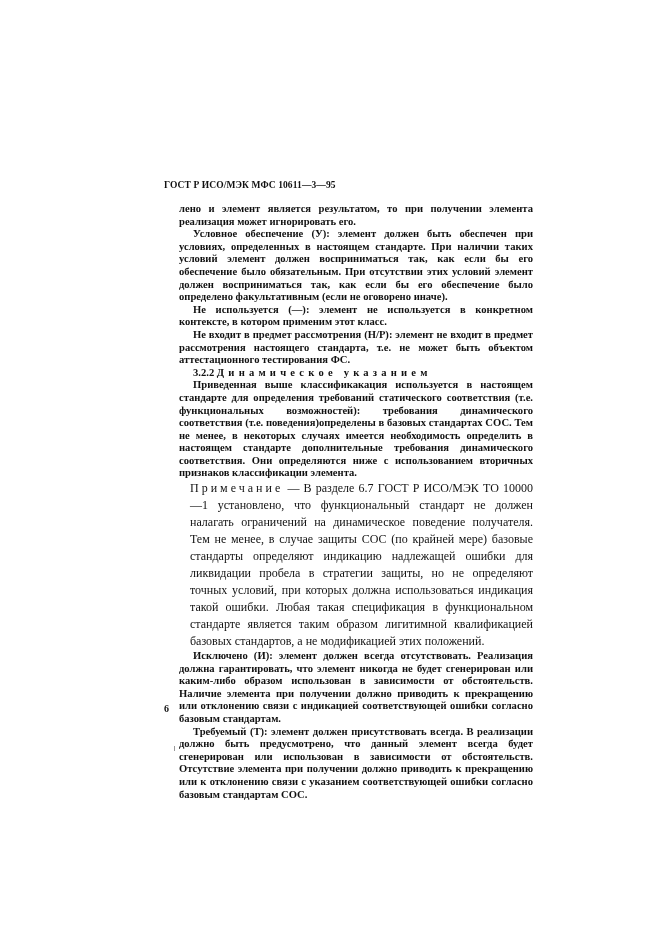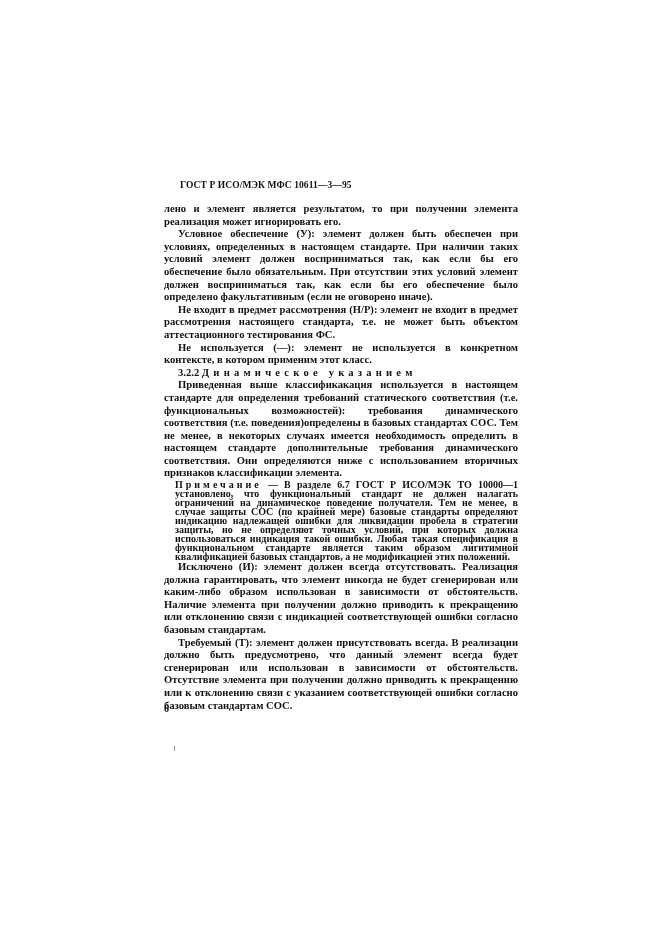--- a/index.html
+++ b/index.html
@@ -1,39 +1,39 @@
 <!DOCTYPE html>
 <html><head>
 <meta charset="utf-8">
 <style>
   html, body { margin:0; padding:0; }
   body { width:661px; height:935px; background:#ffffff; position:relative; overflow:hidden;
          font-family:"Liberation Serif", "DejaVu Serif", serif; color:#111; }
   .page { position:absolute; left:164px; top:0; width:354px; }
-  .header { position:absolute; top:180px; left:0; font-size:9.5px; font-weight:bold; letter-spacing:0.1px;margin-left:16px; }
-  .body { position:absolute; top:203px; left:0; width:354px; font-size:10.6px; line-height:12.6px; text-align:justify; font-weight:bold; }
+  .header { position:absolute; top:180px; left:0; font-size:9.5px; font-weight:bold; letter-spacing:0.1px; }
+  .body { position:absolute; top:203px; left:15px; width:354px; font-size:10.6px; line-height:12.6px; text-align:justify; font-weight:bold; }
   .body p { margin:0; }
   .indent { text-indent:14px; }
   .spaced { letter-spacing:4.2px; }
-  .note { font-size:10px; line-height:9px; margin:0 0 0 11px !important; font-weight:bold; }
+  .note { font-size:12px; line-height:17px; margin:0 0 0 11px !important; font-weight:normal; }
   .note .label { letter-spacing:3px; }
   .pagenum { position:absolute; top:703px; left:0; font-size:10px; font-weight:bold; }
   .mark { position:absolute; top:746px; left:174px; width:1px; height:5px; background:#999; }
 </style>
 </head>
 <body>
 
 <div class="page">
   <div class="header">ГОСТ Р ИСО/МЭК МФС 10611—3—95</div>
 
   <div class="body">
     <p>лено и элемент является результатом, то при получении элемента реализация может игнорировать его.</p>
     <p class="indent">Условное обеспечение (У): элемент должен быть обеспечен при условиях, определенных в настоящем стандарте. При наличии таких условий элемент должен восприниматься так, как если бы его обеспечение было обязательным. При отсутствии этих условий элемент должен восприниматься так, как если бы его обеспечение было определено факультативным (если не оговорено иначе).</p>
+    <p class="indent">Не используется (—): элемент не используется в конкретном контексте, в котором применим этот класс.</p>
     <p class="indent">Не входит в предмет рассмотрения (Н/Р): элемент не входит в предмет рассмотрения настоящего стандарта, т.е. не может быть объектом аттестационного тестирования ФС.</p>
-    <p class="indent">Не используется (—): элемент не используется в конкретном контексте, в котором применим этот класс.</p>
     <p class="indent"><span>3.2.2</span> <span class="spaced">Динамическое указанием</span></p>
     <p class="indent">Приведенная выше классификакация используется в настоящем стандарте для определения требований статического соответствия (т.е. функциональных возможностей): требования динамического соответствия (т.е. поведения)определены в базовых стандартах СОС. Тем не менее, в некоторых случаях имеется необходимость определить в настоящем стандарте дополнительные требования динамического соответствия. Они определяются ниже с использованием вторичных признаков классификации элемента.</p>
     <p class="note"><span class="label">Примечание</span> <span>— В разделе 6.7 ГОСТ Р ИСО/МЭК ТО 10000—1 установлено, что функциональный стандарт не должен налагать ограничений на динамическое поведение получателя. Тем не менее, в случае защиты СОС (по крайней мере) базовые стандарты определяют индикацию надлежащей ошибки для ликвидации пробела в стратегии защиты, но не определяют точных условий, при которых должна использоваться индикация такой ошибки. Любая такая спецификация в функциональном стандарте является таким образом лигитимной квалификацией базовых стандартов, а не модификацией этих положений.</span></p>
     <p class="indent">Исключено (И): элемент должен всегда отсутствовать. Реализация должна гарантировать, что элемент никогда не будет сгенерирован или каким-либо образом использован в зависимости от обстоятельств. Наличие элемента при получении должно приводить к прекращению или отклонению связи с индикацией соответствующей ошибки согласно базовым стандартам.</p>
     <p class="indent">Требуемый (Т): элемент должен присутствовать всегда. В реализации должно быть предусмотрено, что данный элемент всегда будет сгенерирован или использован в зависимости от обстоятельств. Отсутствие элемента при получении должно приводить к прекращению или к отклонению связи с указанием соответствующей ошибки согласно базовым стандартам СОС.</p>
   </div>
 
   <div class="pagenum">6</div>
 </div>
 <div class="mark"></div>

